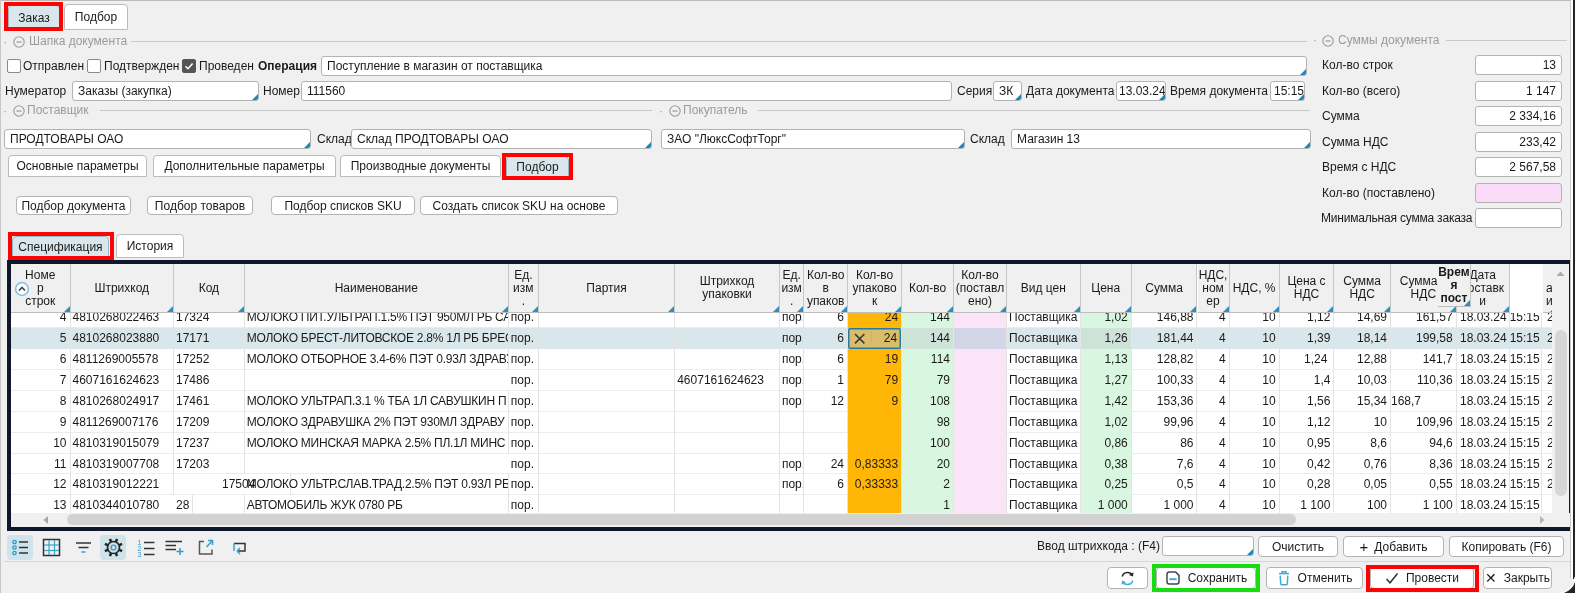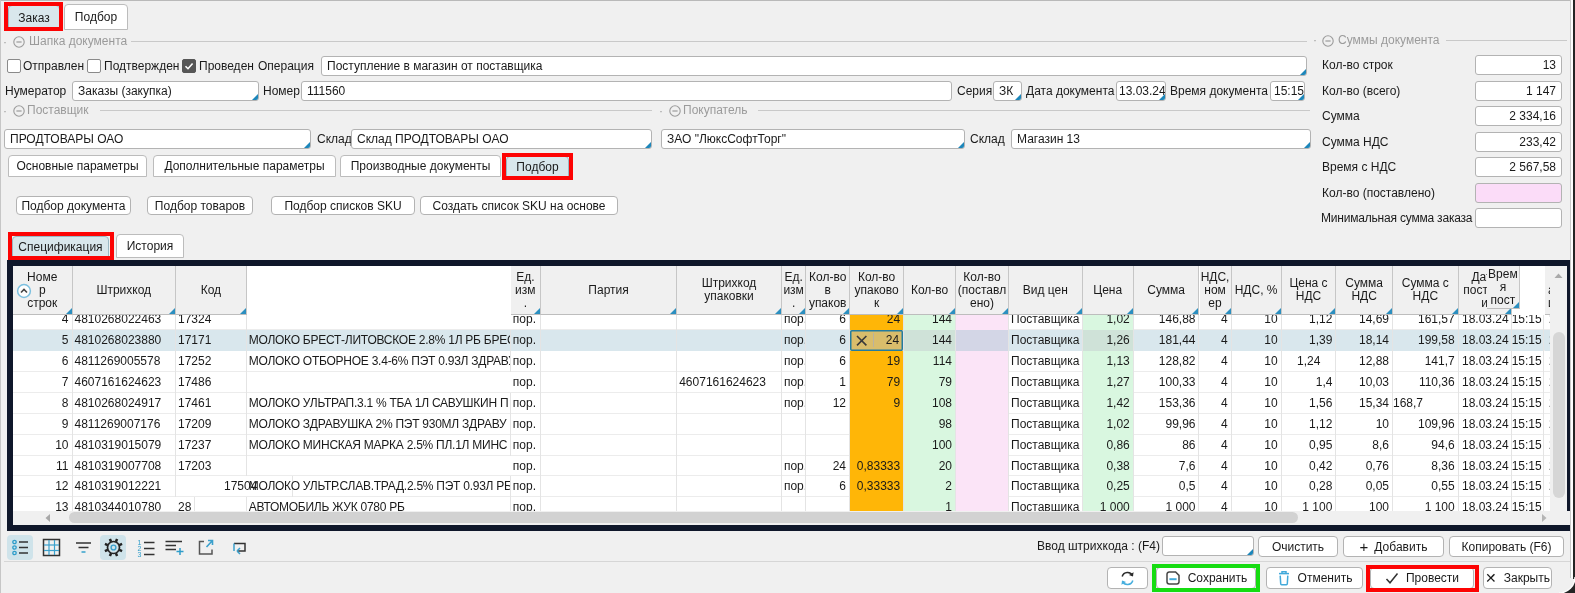--- a/index.html
+++ b/index.html
@@ -9,21 +9,21 @@
 .btn { position:absolute; background:#fff; border:1px solid #b3b3b3; border-radius:4px; display:flex; align-items:center; justify-content:center; font-size:12px; white-space:nowrap; }
 .tab { position:absolute; background:#fff; border:1px solid #bcbcbc; border-radius:4px 4px 0 0; display:flex; align-items:center; justify-content:center; font-size:12px; }
 .tabact { background:#d9e7ec; }
 .glbl { position:absolute; color:#9b9b9b; font-size:12px; white-space:nowrap; }
 .gline { position:absolute; height:1px; background:#c9c9c9; }
 .lbl { position:absolute; font-size:12px; white-space:nowrap; color:#1a1a1a; }
 .cb { position:absolute; width:14px; height:14px; background:#fff; border:1px solid #8a8a8a; border-radius:2px; }
 .redbox { position:absolute; border:4px solid #fd0303; z-index:50; }
 .greenbox { position:absolute; border:4px solid #16dc11; z-index:50; }
 
-#tbl { position:absolute; left:7px; top:260px; width:1566px; height:271px; background:#fff; border:6px solid #0f172a; }
+#tbl { position:absolute; left:7px; top:260px; width:1566px; height:271px; background:#fff; border:4px solid #0f172a; }
 .hc { position:absolute; top:0; border-right:1px solid #c6c6c6; border-bottom:1px solid #bdbdbd; background:#f0f0f0; font-size:12px; text-align:center; }
 .ht { position:absolute; left:0; right:0; top:50%; transform:translateY(-50%); line-height:13px; }
 .tri { position:absolute; right:0; bottom:0; width:0; height:0; border-left:6px solid transparent; border-top:6px solid transparent; border-right:6px solid #2b8fc0; border-bottom:6px solid #2b8fc0; border-width:3px; }
 .brow { position:absolute; left:0; width:1546px; height:20.9px; background:#fff; border-bottom:1px solid #ececec; }
 .bc { position:absolute; top:0; height:20.9px; border-right:1px solid #e4e4e4; font-size:12px; line-height:21px; white-space:nowrap; overflow:hidden; }
 .ticon { position:absolute; width:26px; height:25px; border-radius:4px; display:flex; align-items:center; justify-content:center; }
 .ticonact { background:#cfe3ea; }
 </style></head>
 <body>
 
@@ -49,21 +49,21 @@
 <div class="gline" style="left:131px;top:41px;width:1176px;"></div>
 
 <div class="cb" style="left:7px;top:59px;"></div>
 <div class="lbl" style="left:23px;top:59px;">Отправлен</div>
 <div class="cb" style="left:87px;top:59px;"></div>
 <div class="lbl" style="left:104px;top:59px;">Подтвержден</div>
 <div class="cb" style="left:182px;top:59px;background:#565656;border-color:#565656;"><svg width="12" height="12" viewBox="0 0 12 12">
       <path d="M2.5 6.2 L5 8.7 L9.6 3.4" fill="none" stroke="#fff" stroke-width="1.6"></path>
     </svg></div>
 <div class="lbl" style="left:199px;top:59px;">Проведен</div>
-<div class="lbl" style="left:258px;top:59px;">Операция</div>
+<div class="lbl" style="left:258px;top:59px;font-weight:bold;">Операция</div>
 <div class="inp combo" style="left:321px;top:56px;width:986px;">Поступление в магазин от поставщика</div>
 
 <div class="lbl" style="left:5px;top:84px;">Нумератор</div>
 <div class="inp combo" style="left:72px;top:81px;width:187px;">Заказы (закупка)</div>
 <div class="lbl" style="left:263px;top:84px;">Номер</div>
 <div class="inp" style="left:301px;top:81px;width:651px;">111560</div>
 <div class="lbl" style="left:957px;top:84px;">Серия</div>
 <div class="inp combo" style="left:993px;top:81px;width:29px;">ЗК</div>
 <div class="lbl" style="left:1026px;top:84px;">Дата документа</div>
 <div class="inp combo" style="left:1116px;top:81px;width:50px;padding-left:2px;">13.03.24</div>
@@ -140,20 +140,24 @@
         <i class="tri"></i>
       </div>
 <div class="hc" style="left:59.5px;width:103.5px;height:48.7px;">
         <div class="ht">Штрихкод</div>
         <i class="tri"></i>
       </div>
 <div class="hc" style="left:163.0px;width:70.7px;height:48.7px;">
         <div class="ht">Код</div>
         <i class="tri"></i>
       </div>
+<div class="hc" style="left:233.7px;width:264.1px;height:48.7px;">
+        <div class="ht">Наименование</div>
+        <i class="tri"></i>
+      </div>
 <div class="hc" style="left:497.8px;width:30.1px;height:48.7px;">
         <div class="ht">Ед.<br>изм<br>.</div>
         <i class="tri"></i>
       </div>
 <div class="hc" style="left:527.9px;width:136.3px;height:48.7px;">
         <div class="ht">Партия</div>
         <i class="tri"></i>
       </div>
 <div class="hc" style="left:664.2px;width:104.7px;height:48.7px;">
         <div class="ht">Штрихкод<br>упаковки</div>
@@ -208,34 +212,35 @@
         <i class="tri"></i>
       </div>
 <div class="hc" style="left:1380.0px;width:65.7px;height:48.7px;">
         <div class="ht">Сумма с<br>НДС</div>
         <i class="tri"></i>
       </div>
 <div class="hc" style="left:1445.7px;width:53.0px;height:48.7px;">
         <div class="ht">Дата<br>поставк<br>и</div>
         <i class="tri"></i>
       </div>
-<div class="hc" style="left:1474px;width:32.8px;height:43px;">
+<div class="hc" style="left:1427px;width:32.8px;height:43px;font-weight:bold;">
         <div class="ht">Врем<br>я<br>пост</div>
         <i class="tri"></i>
       </div>
 <div class="hc" style="left:1531.5px;width:14.5px;height:48.7px;">
         <div class="ht"><br>а<br>и</div>
         <i class="tri"></i>
       </div>
   </div>
   <div style="position:absolute;left:0;top:48.7px;width:1546px;height:203.6px;overflow:hidden;">
 <div class="brow" style="top:-5.4px;">
         <div class="bc" style="left:0.0px;width:59.5px;text-align:right;padding-right:3px;">4</div>
         <div class="bc" style="left:59.5px;width:103.5px;text-align:left;padding-left:2px;">4810268022463</div>
         <div class="bc" style="left:163.0px;width:70.7px;text-align:left;padding-left:2px;">17324</div>
+        <div class="bc" style="left:233.7px;width:264.1px;text-align:left;padding-left:2px;letter-spacing:-0.25px;">МОЛОКО ПИТ.УЛЬТРАП.1.5% ПЭТ 950МЛ РБ СА</div>
         <div class="bc" style="left:497.8px;width:30.1px;text-align:left;padding-left:2px;">пор.</div>
         <div class="bc" style="left:527.9px;width:136.3px;text-align:left;padding-left:2px;"></div>
         <div class="bc" style="left:664.2px;width:104.7px;text-align:left;padding-left:2px;"></div>
         <div class="bc" style="left:768.9px;width:24.5px;text-align:left;padding-left:2px;">пор.</div>
         <div class="bc" style="left:793.4px;width:43.6px;text-align:right;padding-right:3px;">6</div>
         <div class="bc" style="left:837.0px;width:54.2px;background:#ffb607;text-align:right;padding-right:3px;">24</div>
         <div class="bc" style="left:891.2px;width:51.8px;background:#d9f7e0;text-align:right;padding-right:3px;">144</div>
         <div class="bc" style="left:943.0px;width:53.0px;background:#fbe4f7;text-align:right;padding-right:3px;"></div>
         <div class="bc" style="left:996.0px;width:73.7px;text-align:left;padding-left:2px;">Поставщика</div>
         <div class="bc" style="left:1069.7px;width:51.1px;background:#d9f7e0;text-align:right;padding-right:3px;">1,02</div>
@@ -287,21 +292,21 @@
         <div class="bc" style="left:768.9px;width:24.5px;text-align:left;padding-left:2px;">пор.</div>
         <div class="bc" style="left:793.4px;width:43.6px;text-align:right;padding-right:3px;">6</div>
         <div class="bc" style="left:837.0px;width:54.2px;background:#ffb607;text-align:right;padding-right:3px;">19</div>
         <div class="bc" style="left:891.2px;width:51.8px;background:#d9f7e0;text-align:right;padding-right:3px;">114</div>
         <div class="bc" style="left:943.0px;width:53.0px;background:#fbe4f7;text-align:right;padding-right:3px;"></div>
         <div class="bc" style="left:996.0px;width:73.7px;text-align:left;padding-left:2px;">Поставщика</div>
         <div class="bc" style="left:1069.7px;width:51.1px;background:#d9f7e0;text-align:right;padding-right:3px;">1,13</div>
         <div class="bc" style="left:1120.8px;width:65.7px;text-align:right;padding-right:3px;">128,82</div>
         <div class="bc" style="left:1186.5px;width:32.1px;text-align:right;padding-right:3px;">4</div>
         <div class="bc" style="left:1218.6px;width:50.0px;text-align:right;padding-right:3px;">10</div>
-        <div class="bc" style="left:1268.6px;width:54.8px;text-align:right;padding-right:15px;">1,24</div>
+        <div class="bc" style="left:1268.6px;width:54.8px;text-align:right;padding-right:6px;">1,24</div>
         <div class="bc" style="left:1323.4px;width:56.6px;text-align:right;padding-right:3px;">12,88</div>
         <div class="bc" style="left:1380.0px;width:65.7px;text-align:right;padding-right:3px;">141,7</div>
         <div class="bc" style="left:1445.7px;width:53.0px;text-align:right;padding-right:2px;">18.03.24</div>
         <div class="bc" style="left:1498.7px;width:32.8px;text-align:right;padding-right:2px;">15:15</div>
         <div class="bc" style="left:1531.5px;width:14.5px;text-align:left;padding-left:4.5px;">2</div>
       </div>
 <div class="brow" style="top:57.3px;">
         <div class="bc" style="left:0.0px;width:59.5px;text-align:right;padding-right:3px;">7</div>
         <div class="bc" style="left:59.5px;width:103.5px;text-align:left;padding-left:2px;">4607161624623</div>
         <div class="bc" style="left:163.0px;width:70.7px;text-align:left;padding-left:2px;">17486</div>

